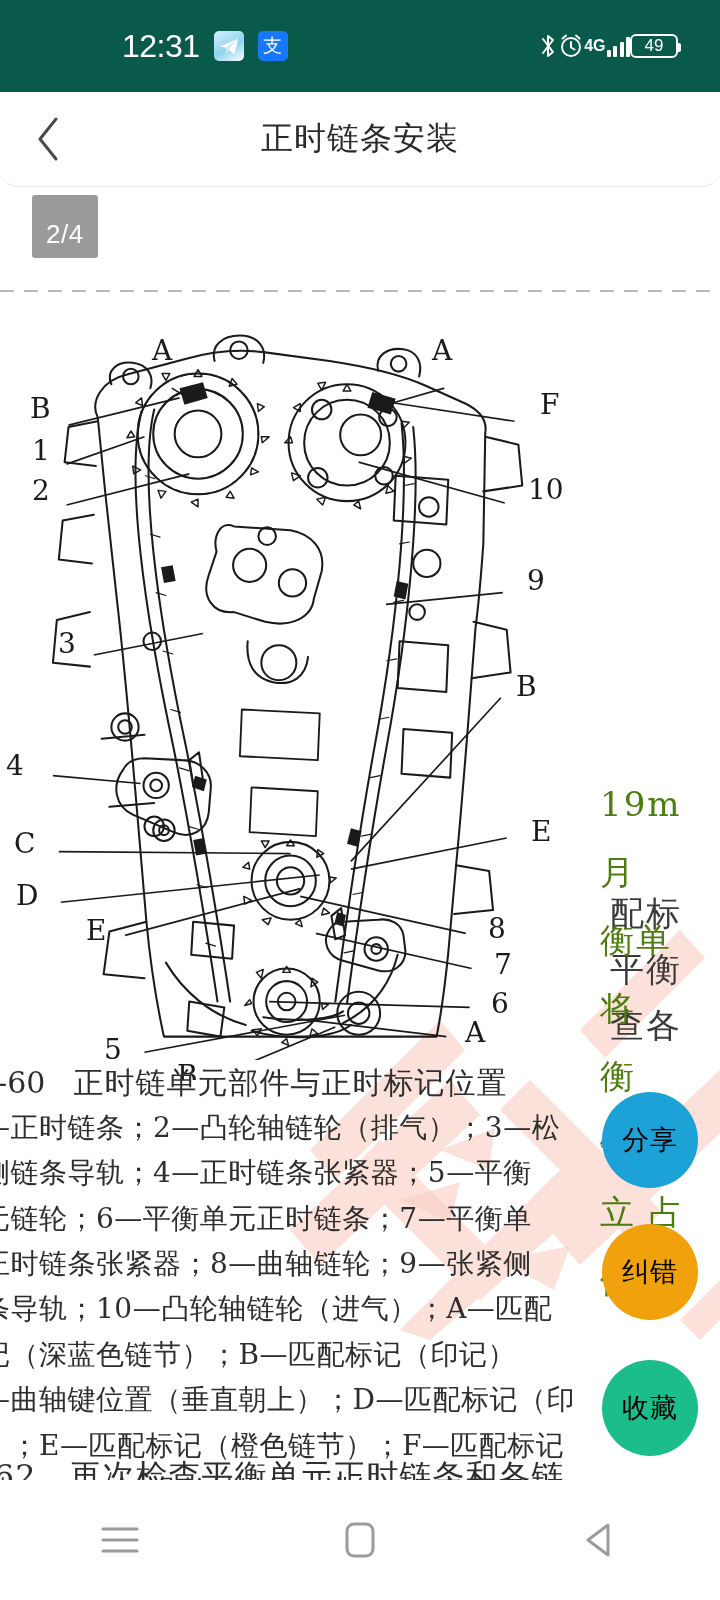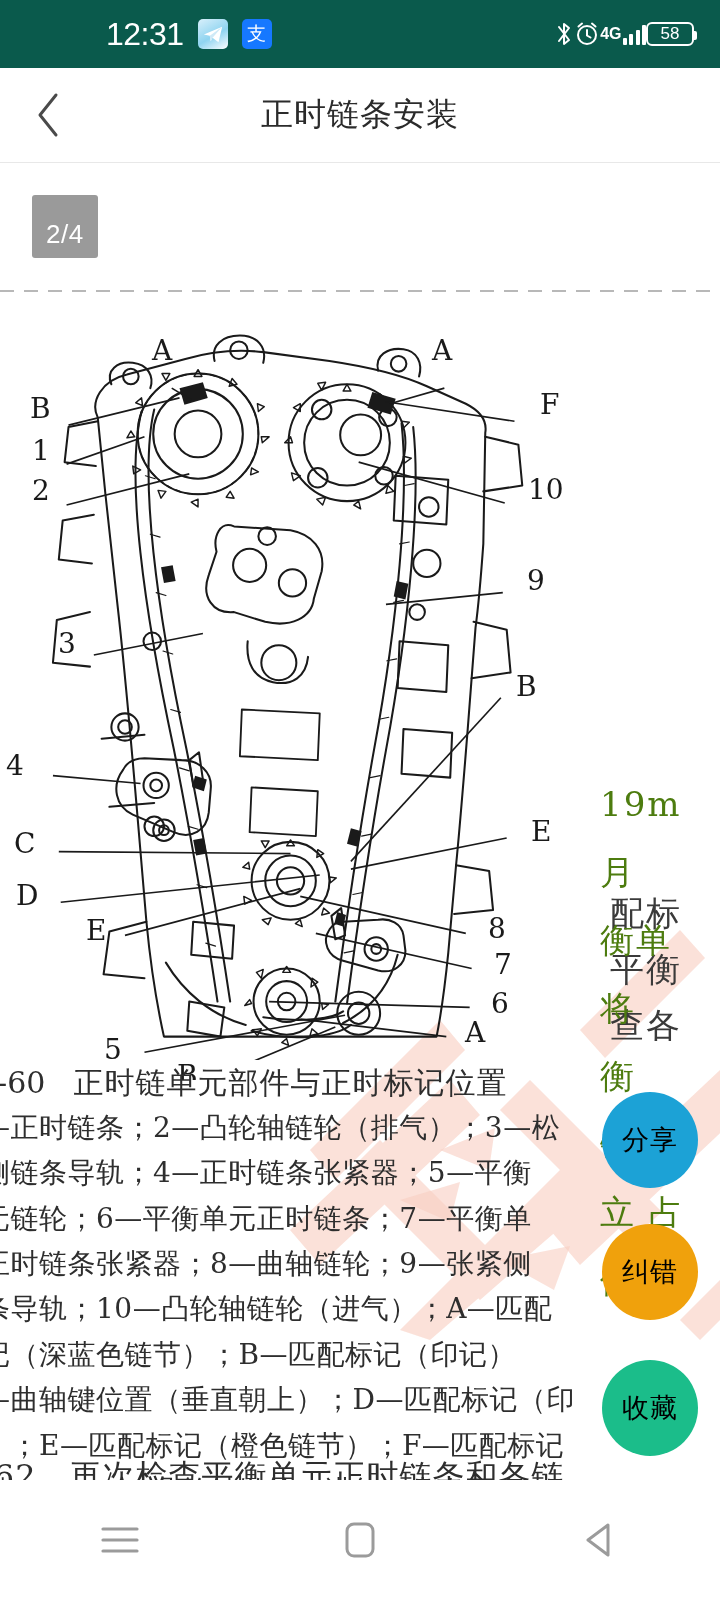--- a/index.html
+++ b/index.html
@@ -6,23 +6,23 @@
   html, body {
     width:720px; height:1600px;
     font-family:"Liberation Sans", sans-serif;
     background:#ffffff;
     overflow:hidden;
   }
   body { position:relative; }
 
   
   #status-bar {
-    height:68px; background:#0a5a4c;
+    height:92px; background:#0a5a4c;
     display:flex; align-items:center;
-    padding:0 26px; color:#ffffff;
+    padding:0 42px; color:#ffffff;
   }
   #status-left { display:flex; align-items:center; gap:14px; flex:0 0 auto; padding-left:80px; }
   #status-time { font-size:32px; letter-spacing:-0.5px; font-weight:400; }
   .app-ico { width:30px; height:30px; border-radius:5px; display:flex; align-items:center; justify-content:center; }
   #tg-icon { background:linear-gradient(150deg,#d9f0fb 0%, #8fd4f0 55%, #ffffff 100%); }
   #tg-icon svg { width:22px; height:22px; }
   #alipay-icon { background:#1678ff; color:#fff; font-size:19px; line-height:1;
                  font-family:"DejaVu Sans", sans-serif; padding-bottom:2px; }
   #status-spacer { flex:1 1 auto; }
   #status-right { display:flex; align-items:center; flex:0 0 auto; }
@@ -35,21 +35,21 @@
   #bars i:nth-child(3){height:15px} #bars i:nth-child(4){height:20px}
   #battery { border:2px solid #fff; border-radius:6px; padding:1px 6px 2px;
              font-size:17px; line-height:1; min-width:48px; text-align:center;
              position:relative; }
   #battery::after { content:""; position:absolute; right:-5px; top:7px;
                     width:3px; height:9px; background:#fff; border-radius:0 2px 2px 0; }
 
   
   #app-header {
     height:95px; background:#ffffff; border-bottom:1px solid #e8e8e8;
-    display:flex; align-items:center; position:relative;
+    display:flex; align-items:center; position:relative;border-radius:18px;
   }
   #back-button { width:96px; height:95px; display:flex; align-items:center; justify-content:center; }
   #back-button svg { width:26px; height:46px; }
   #header-title {
     position:absolute; left:0; right:0; text-align:center;
     font-size:32px; color:#2b2b2b; letter-spacing:1px;
     font-family:"DejaVu Sans", sans-serif; pointer-events:none;
   }
 
   
@@ -163,21 +163,21 @@
     </span>
     <span id="net-group">
       <span id="net-label">4G</span>
       <span id="bars">
           <i></i>
           <i></i>
           <i></i>
           <i></i>
         </span>
     </span>
-    <span id="battery">58</span>
+    <span id="battery">49</span>
   </div>
 </div>
 
 <div id="app-header">
   <div id="back-button">
     <svg viewBox="0 0 26 46">
         <path d="M21 3 5 23l16 20" stroke="#4a4a4a" stroke-width="3" fill="none" stroke-linecap="round" stroke-linejoin="round"></path>
       </svg>
   </div>
   <div id="header-title">正时链条安装</div>

